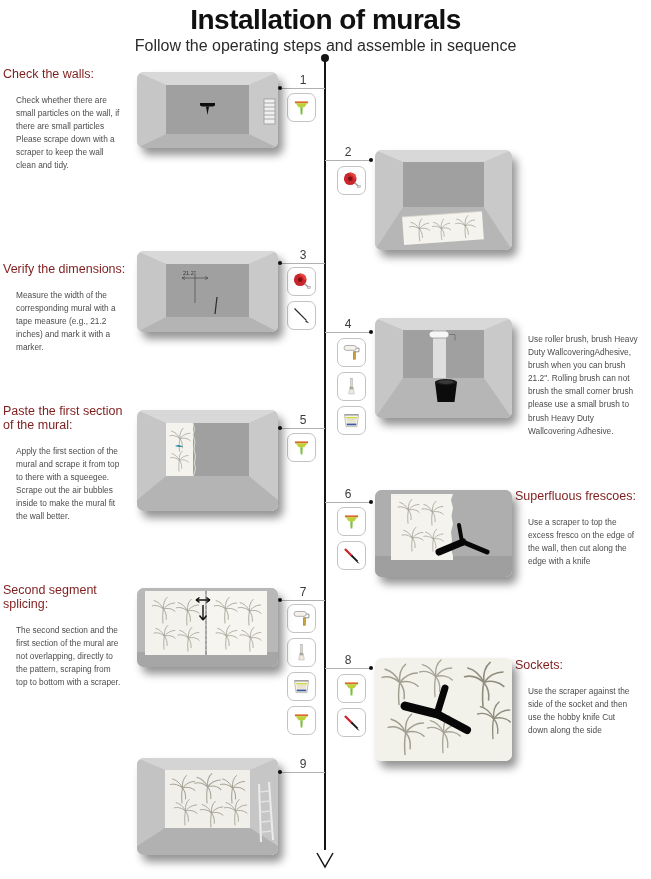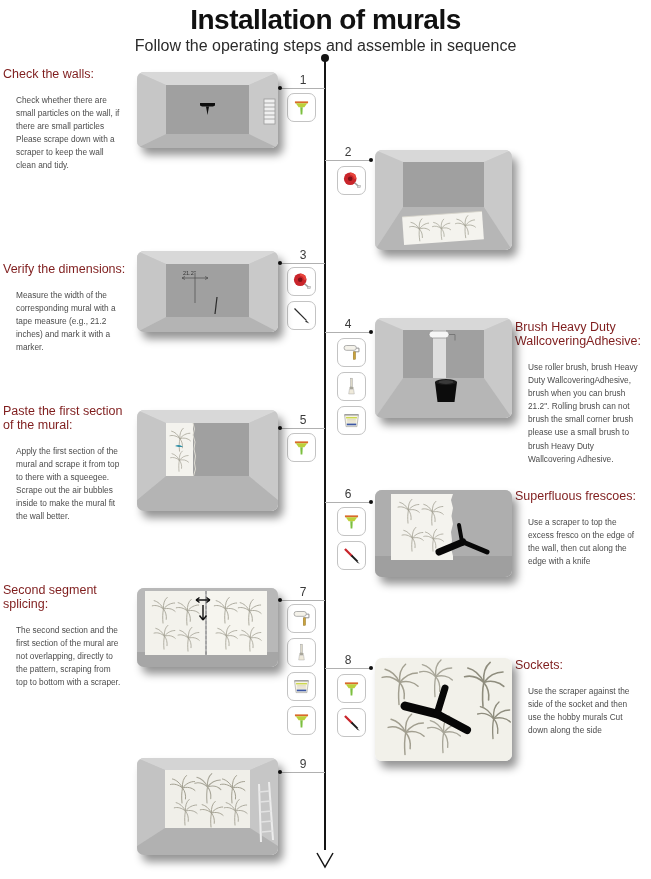--- a/index.html
+++ b/index.html
@@ -156,21 +156,20 @@
       <g stroke="#4a4a4a" stroke-width="0.7" fill="none">
         <path d="M45 27h26M58 22v30"></path>
         <path d="M45 27l3-1.5M45 27l3 1.5M71 27l-3-1.5M71 27l-3 1.5"></path>
       </g>
       <text x="46" y="23.5" font-size="5.5" fill="#333" font-family="Liberation Sans, sans-serif">21.2"</text>
       <path d="M80 46l-2 17" stroke="#2a2a2a" stroke-width="1.2"></path>
     </svg>
   </div>
 
   <div class="txt" style="left:515px;top:320px;width:136px">
-    <h3>Brush Heavy Duty WallcoveringAdhesive:</h3>
     <p>Use roller brush, brush Heavy Duty WallcoveringAdhesive, brush when you can brush 21.2". Rolling brush can not brush the small corner brush please use a small brush to brush Heavy Duty Wallcovering Adhesive.</p>
   </div>
   <div class="num" style="left:325px;top:317px;width:46px">4</div>
   <div class="hline" style="left:325px;top:332px;width:46px"></div>
   <div class="dot" style="left:369px;top:330px"></div>
   <div class="icons" style="left:337px;top:338px">
       <span class="icon-box">
         <svg viewBox="0 0 24 24">
           <rect x="3.5" y="4" width="14" height="5.5" rx="2.6" fill="#f4f2ea" stroke="#8f8f8f" stroke-width="0.8"></rect>
           <path d="M17.5 7h3v4.2h-5.2" fill="none" stroke="#8f8f8f" stroke-width="1.1"></path>
@@ -351,21 +350,21 @@
       <line x1="69" y1="3" x2="69" y2="67" stroke="#8a8a8a" stroke-width="0.8" stroke-dasharray="3 2"></line>
       <g stroke="#111" stroke-width="1.4" fill="none">
         <path d="M59 12h14M59 12l3.5-2.5M59 12l3.5 2.5M73 12l-3.5-2.5M73 12l-3.5 2.5"></path>
         <path d="M66 17v15M66 32l-3.5-4.5M66 32l3.5-4.5"></path>
       </g>
     </svg>
   </div>
 
   <div class="txt" style="left:515px;top:658px;width:133px">
     <h3>Sockets:</h3>
-    <p>Use the scraper against the side of the socket and then use the hobby murals Cut down along the side</p>
+    <p>Use the scraper against the side of the socket and then use the hobby knife Cut down along the side</p>
   </div>
   <div class="num" style="left:325px;top:653px;width:46px">8</div>
   <div class="hline" style="left:325px;top:668px;width:46px"></div>
   <div class="dot" style="left:369px;top:666px"></div>
   <div class="icons" style="left:337px;top:674px">
       <span class="icon-box">
         <svg viewBox="0 0 24 24">
           <path d="M4.5 5h15v2.2h-15z" fill="#d96a2a"></path>
           <path d="M5.5 7.2h13l-3.2 4.6h-6.6z" fill="#bcd03a"></path>
           <path d="M10.6 11.8h2.8l-.4 8.2h-2z" fill="#7cbf3f"></path>

